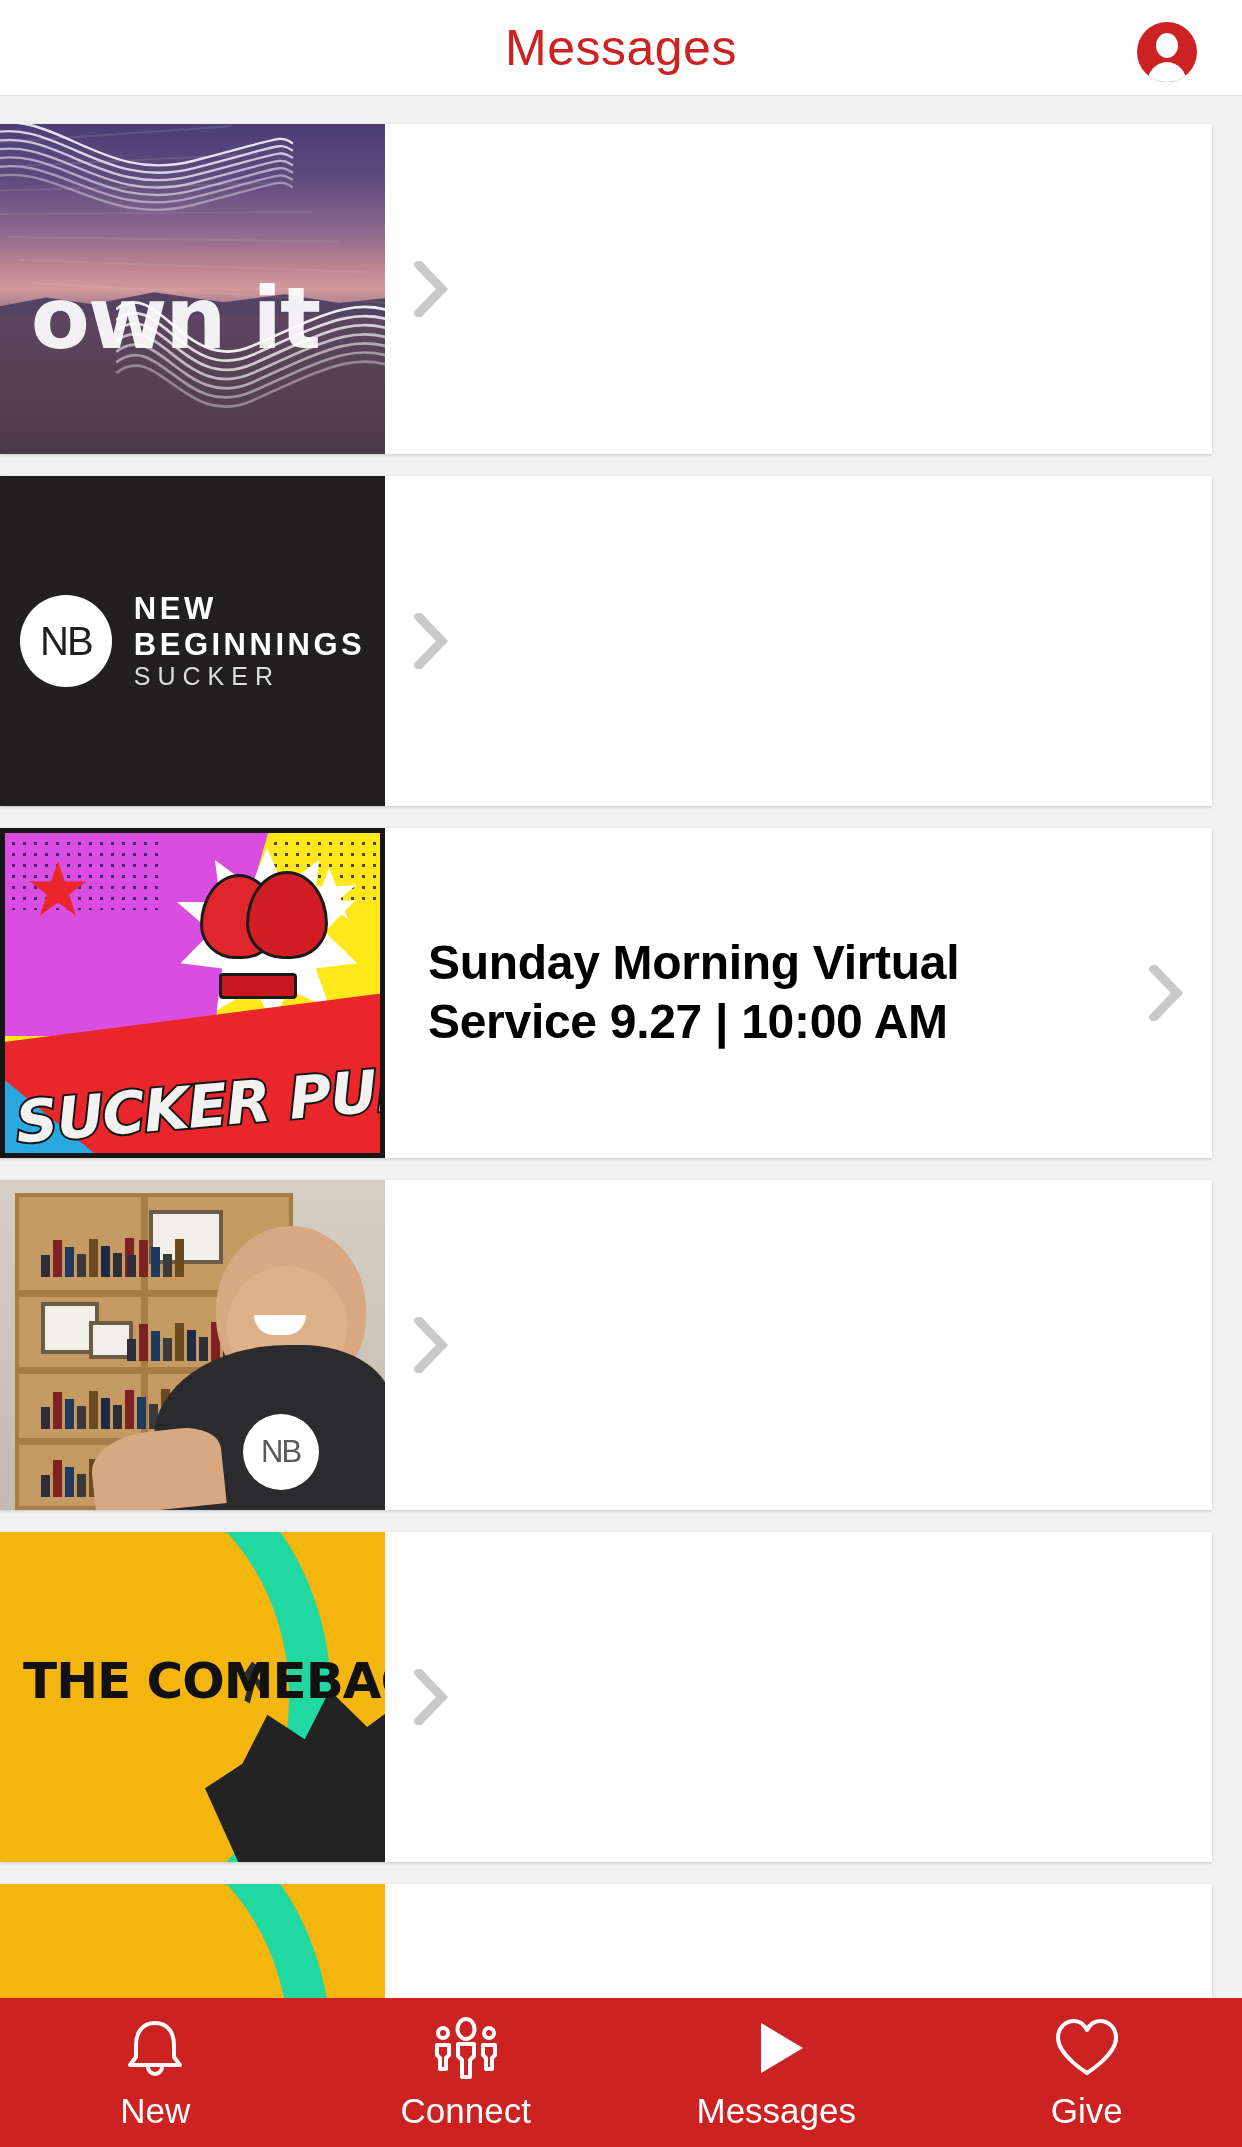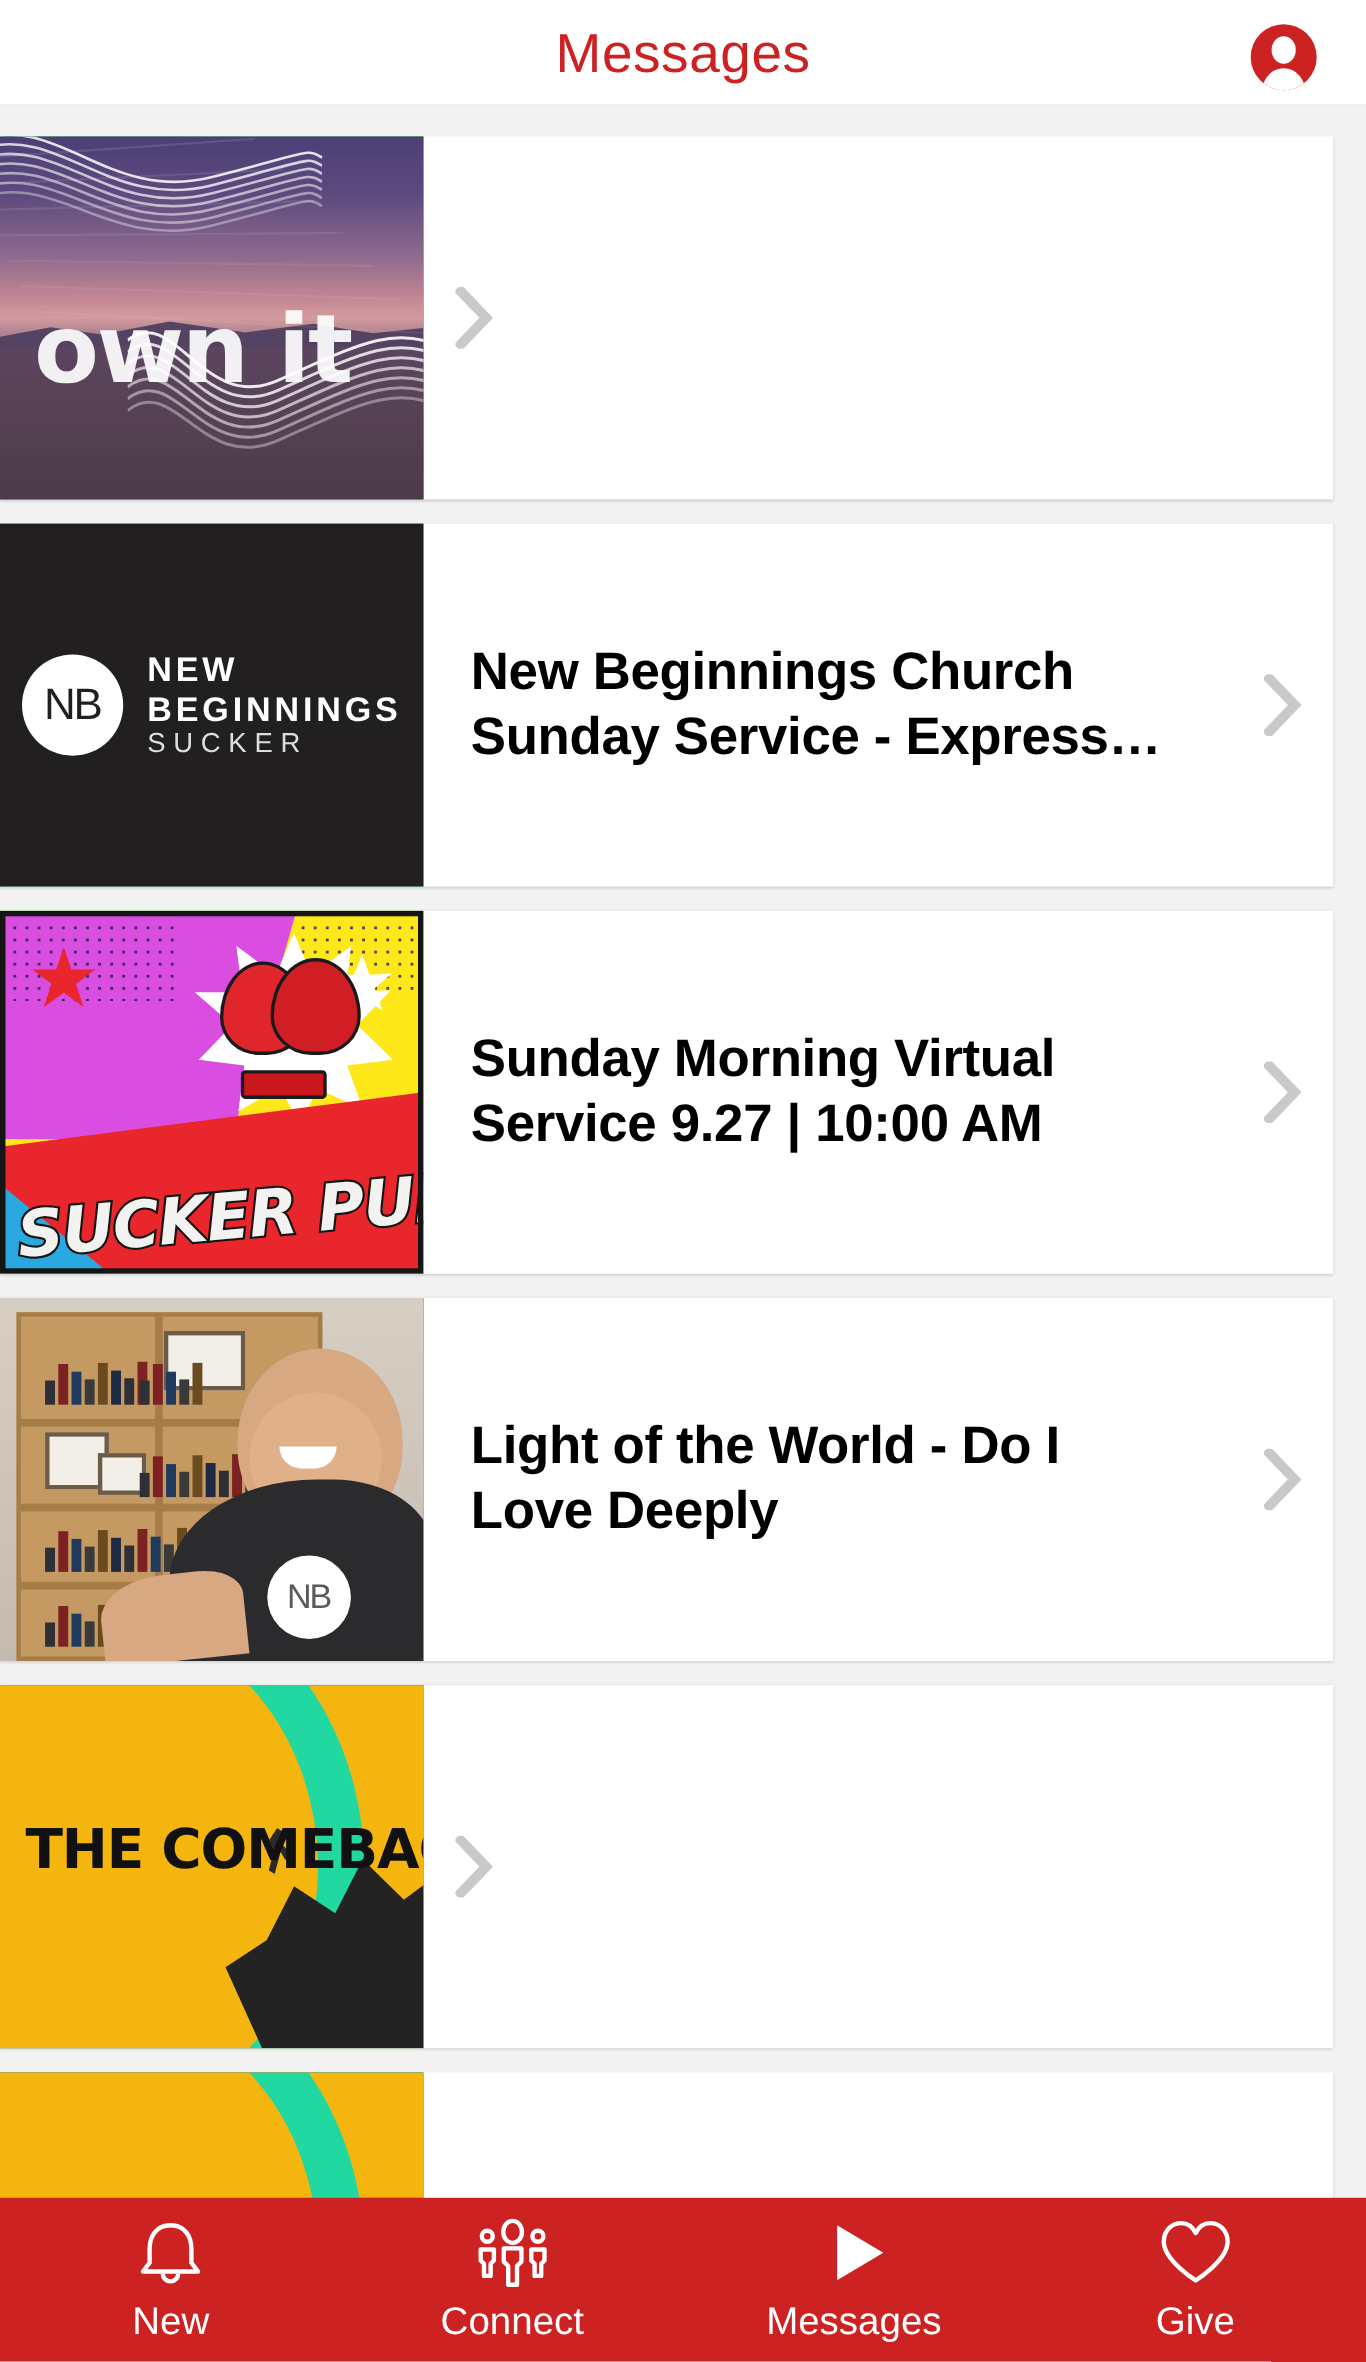--- a/index.html
+++ b/index.html
@@ -313,23 +313,20 @@
         <div class="thumb">
           <div class="art-nb">
       <div class="nb-circle">NB</div>
       <div class="nb-words">
         <div class="l1">NEW</div>
         <div class="l2">BEGINNINGS</div>
         <div class="l3">SUCKER</div>
       </div>
     </div>
         </div>
-     <div class="row-text">
-       <div class="row-title">New Beginnings Church Sunday Service - Express…</div>
-     </div>
      <div class="chev">
           <svg width="34" height="56" viewBox="0 0 34 56">
   <path d="M5 4 L28 28 L5 52" fill="none" stroke="#c9c9c9" stroke-width="9" stroke-linecap="square" stroke-linejoin="miter"></path>
           </svg>
         </div>
       </div>
       <div class="row">
         <div class="thumb">
           <div class="art-sp">
       <div class="sp-magenta"></div>
@@ -438,23 +435,20 @@
               </div>
       </div>
       <div class="bk-man-head"></div>
       <div class="bk-man-face"></div>
       <div class="bk-smile"></div>
       <div class="bk-body"></div>
       <div class="bk-arm"></div>
       <div class="bk-nb">NB</div>
     </div>
         </div>
-     <div class="row-text">
-       <div class="row-title">Light of the World - Do I Love Deeply</div>
-     </div>
      <div class="chev">
           <svg width="34" height="56" viewBox="0 0 34 56">
   <path d="M5 4 L28 28 L5 52" fill="none" stroke="#c9c9c9" stroke-width="9" stroke-linecap="square" stroke-linejoin="miter"></path>
           </svg>
         </div>
       </div>
       <div class="row">
         <div class="thumb">
           <div class="art-cb">
       <div class="cb-arc"></div>

